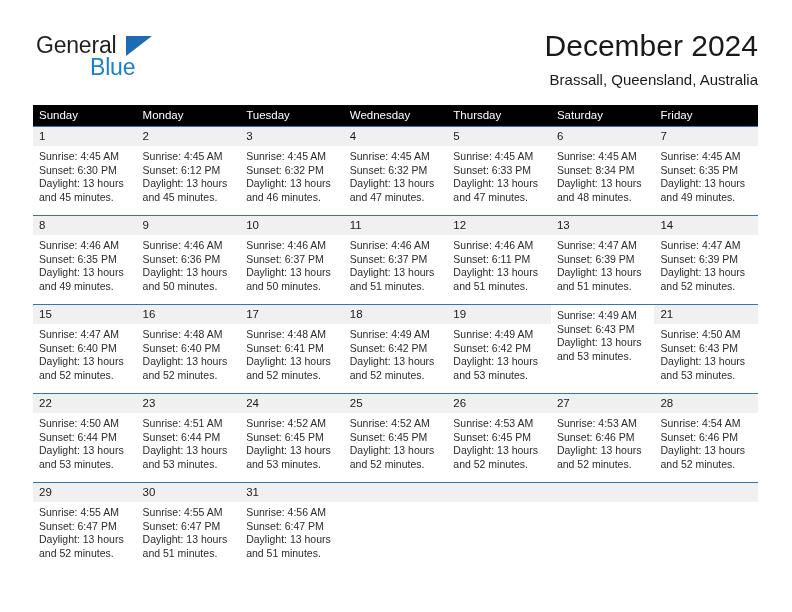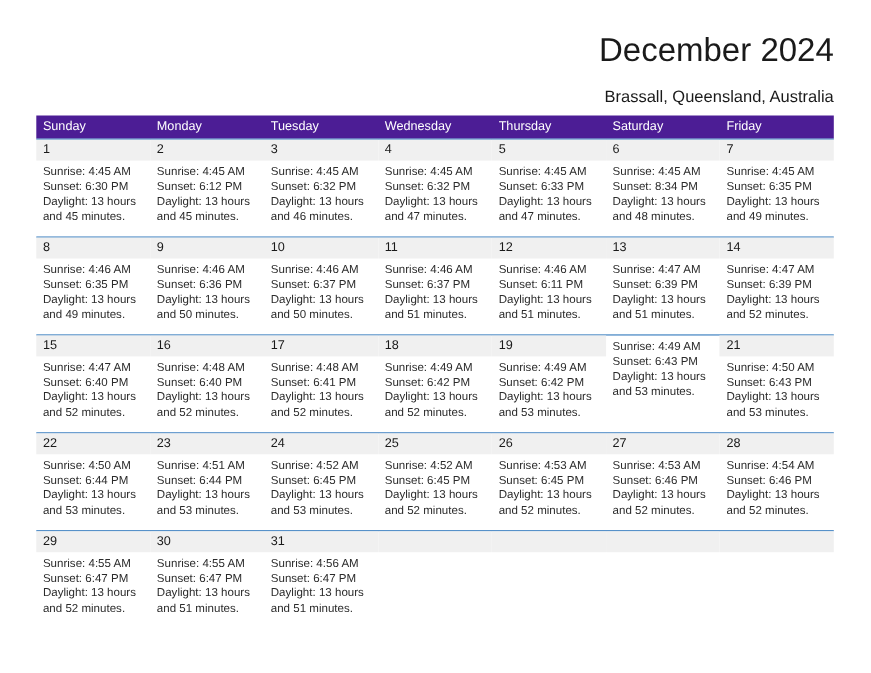--- a/index.html
+++ b/index.html
@@ -75,34 +75,34 @@
     color: #1a1a1a;
     line-height: 36px;
     font-weight: 400;
     white-space: nowrap;
     text-align: right;
   }
   .location {
     font-size: 15px;
     color: #1a1a1a;
     line-height: 20px;
-    margin-top: 15px;
+    margin-top: 6px;
     white-space: nowrap;
   }
 
   
   .calendar {
     position: absolute;
     left: 33px;
     top: 105px;
     width: 725px;
   }
   .weekdays {
     display: flex;
-    background: #4c1d95;
+    background: #000000;
     height: 21px;
   }
   .weekday {
     flex: 1 1 0;
     min-width: 0;
     color: #ffffff;
     font-size: 11.5px;
     line-height: 21px;
     padding-left: 6px;
     box-sizing: border-box;
@@ -146,20 +146,25 @@
     background: #f0f0f0;
   }
 </style>
 </head>
 <body>
 
 <div class="page">
 
   <div class="top">
 
+    <div class="brand">
+      <span class="brand-general">General</span>
+      <span class="brand-tri"></span>
+      <span class="brand-blue">Blue</span>
+    </div>
 
     <div class="title-block">
       <div class="month-title">December 2024</div>
       <div class="location">Brassall, Queensland, Australia</div>
     </div>
 
   </div>
 
   <div class="calendar">
 

